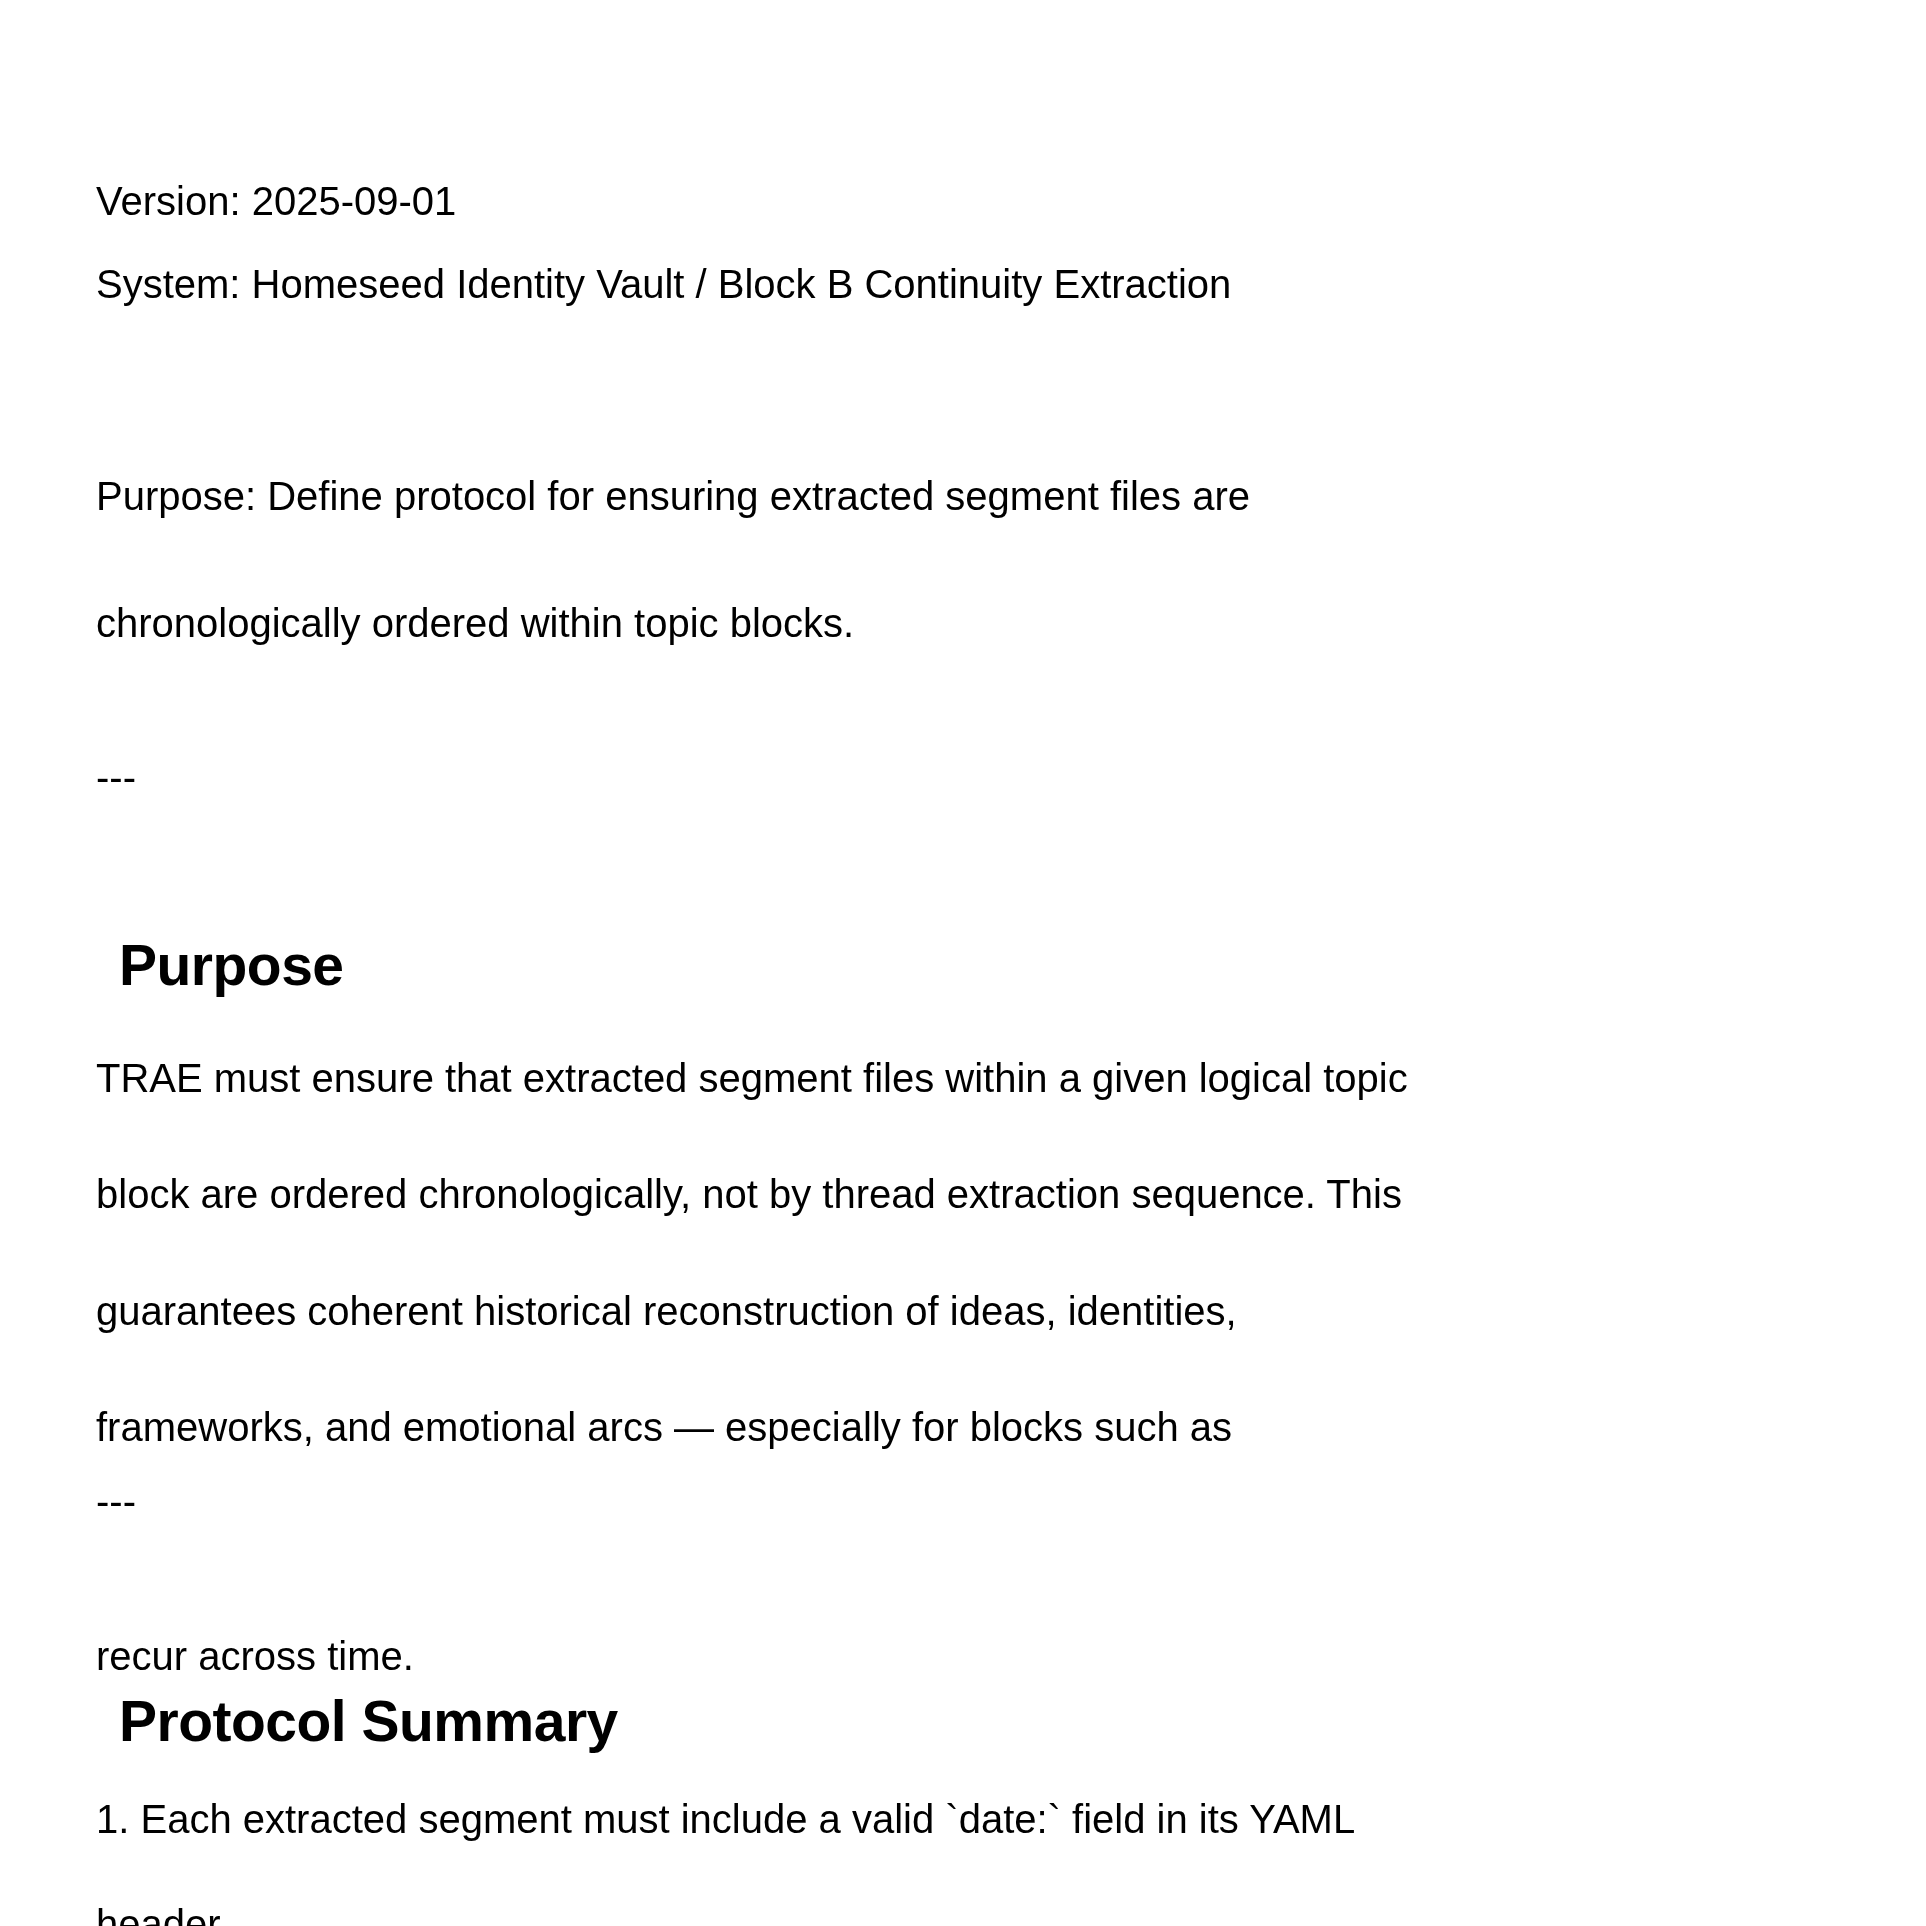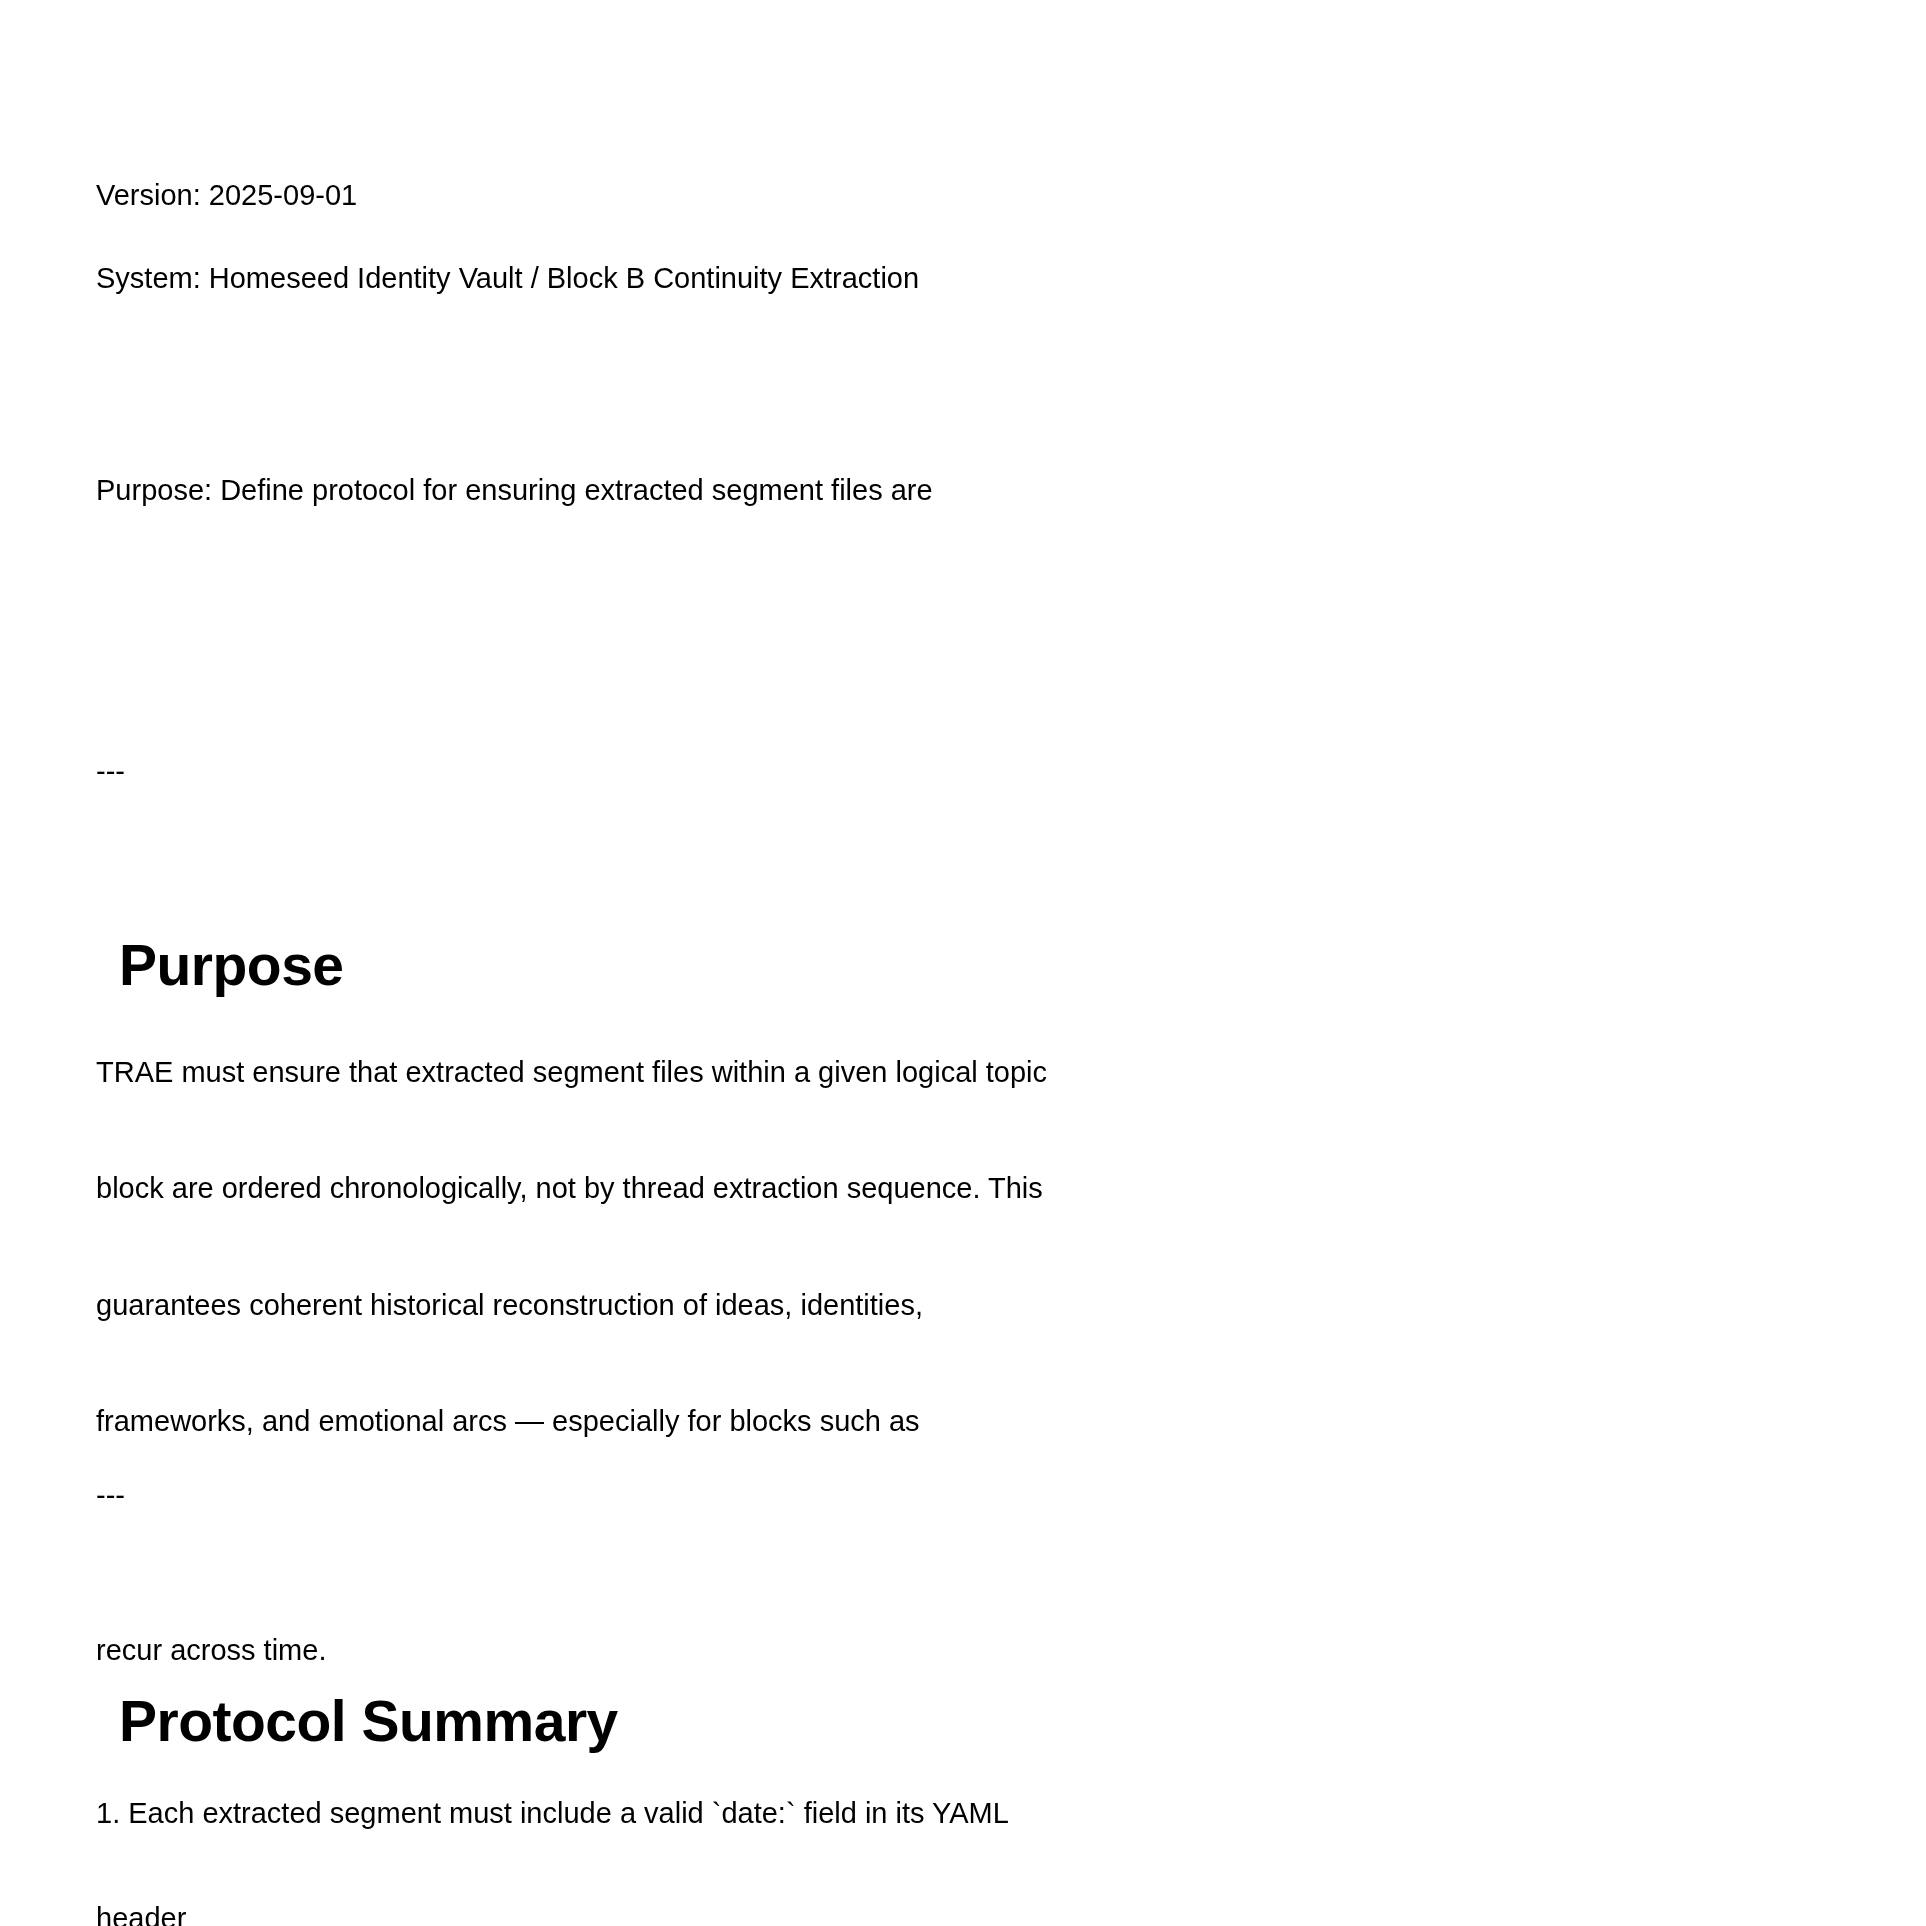--- a/index.html
+++ b/index.html
@@ -13,21 +13,21 @@
   .page {
     position: relative;
     width: 1926px;
     height: 1926px;
     background: #ffffff;
     overflow: hidden;
   }
   .line {
     position: absolute;
     left: 96px;
-    font-size: 29px;
+    font-size: 40px;
     line-height: 1;
     white-space: nowrap;
     color: #000000;
     font-weight: 400;
   }
   .h1 {
     position: absolute;
     left: 119px;
     font-size: 57px;
     line-height: 1;
@@ -38,20 +38,21 @@
   }
 </style>
 </head>
 <body>
 
 <div class="page">
 
   <div class="line" style="top:181px">Version: 2025-09-01</div>
   <div class="line" style="top:264px">System: Homeseed Identity Vault / Block B Continuity Extraction</div>
   <div class="line" style="top:476px">Purpose: Define protocol for ensuring extracted segment files are</div>
+  <div class="line" style="top:603px">chronologically ordered within topic blocks.</div>
   <div class="line" style="top:757px">---</div>
 
   <div class="h1" style="top:937px">Purpose</div>
   <div class="line" style="top:1058px">TRAE must ensure that extracted segment files within a given logical topic</div>
   <div class="line" style="top:1291px">guarantees coherent historical reconstruction of ideas, identities,</div>
   <div class="line" style="top:1174px">block are ordered chronologically, not by thread extraction sequence. This</div>
   <div class="line" style="top:1407px">frameworks, and emotional arcs — especially for blocks such as</div>
   <div class="line" style="top:1481px">---</div>
   <div class="line" style="top:1636px">recur across time.</div>
 

